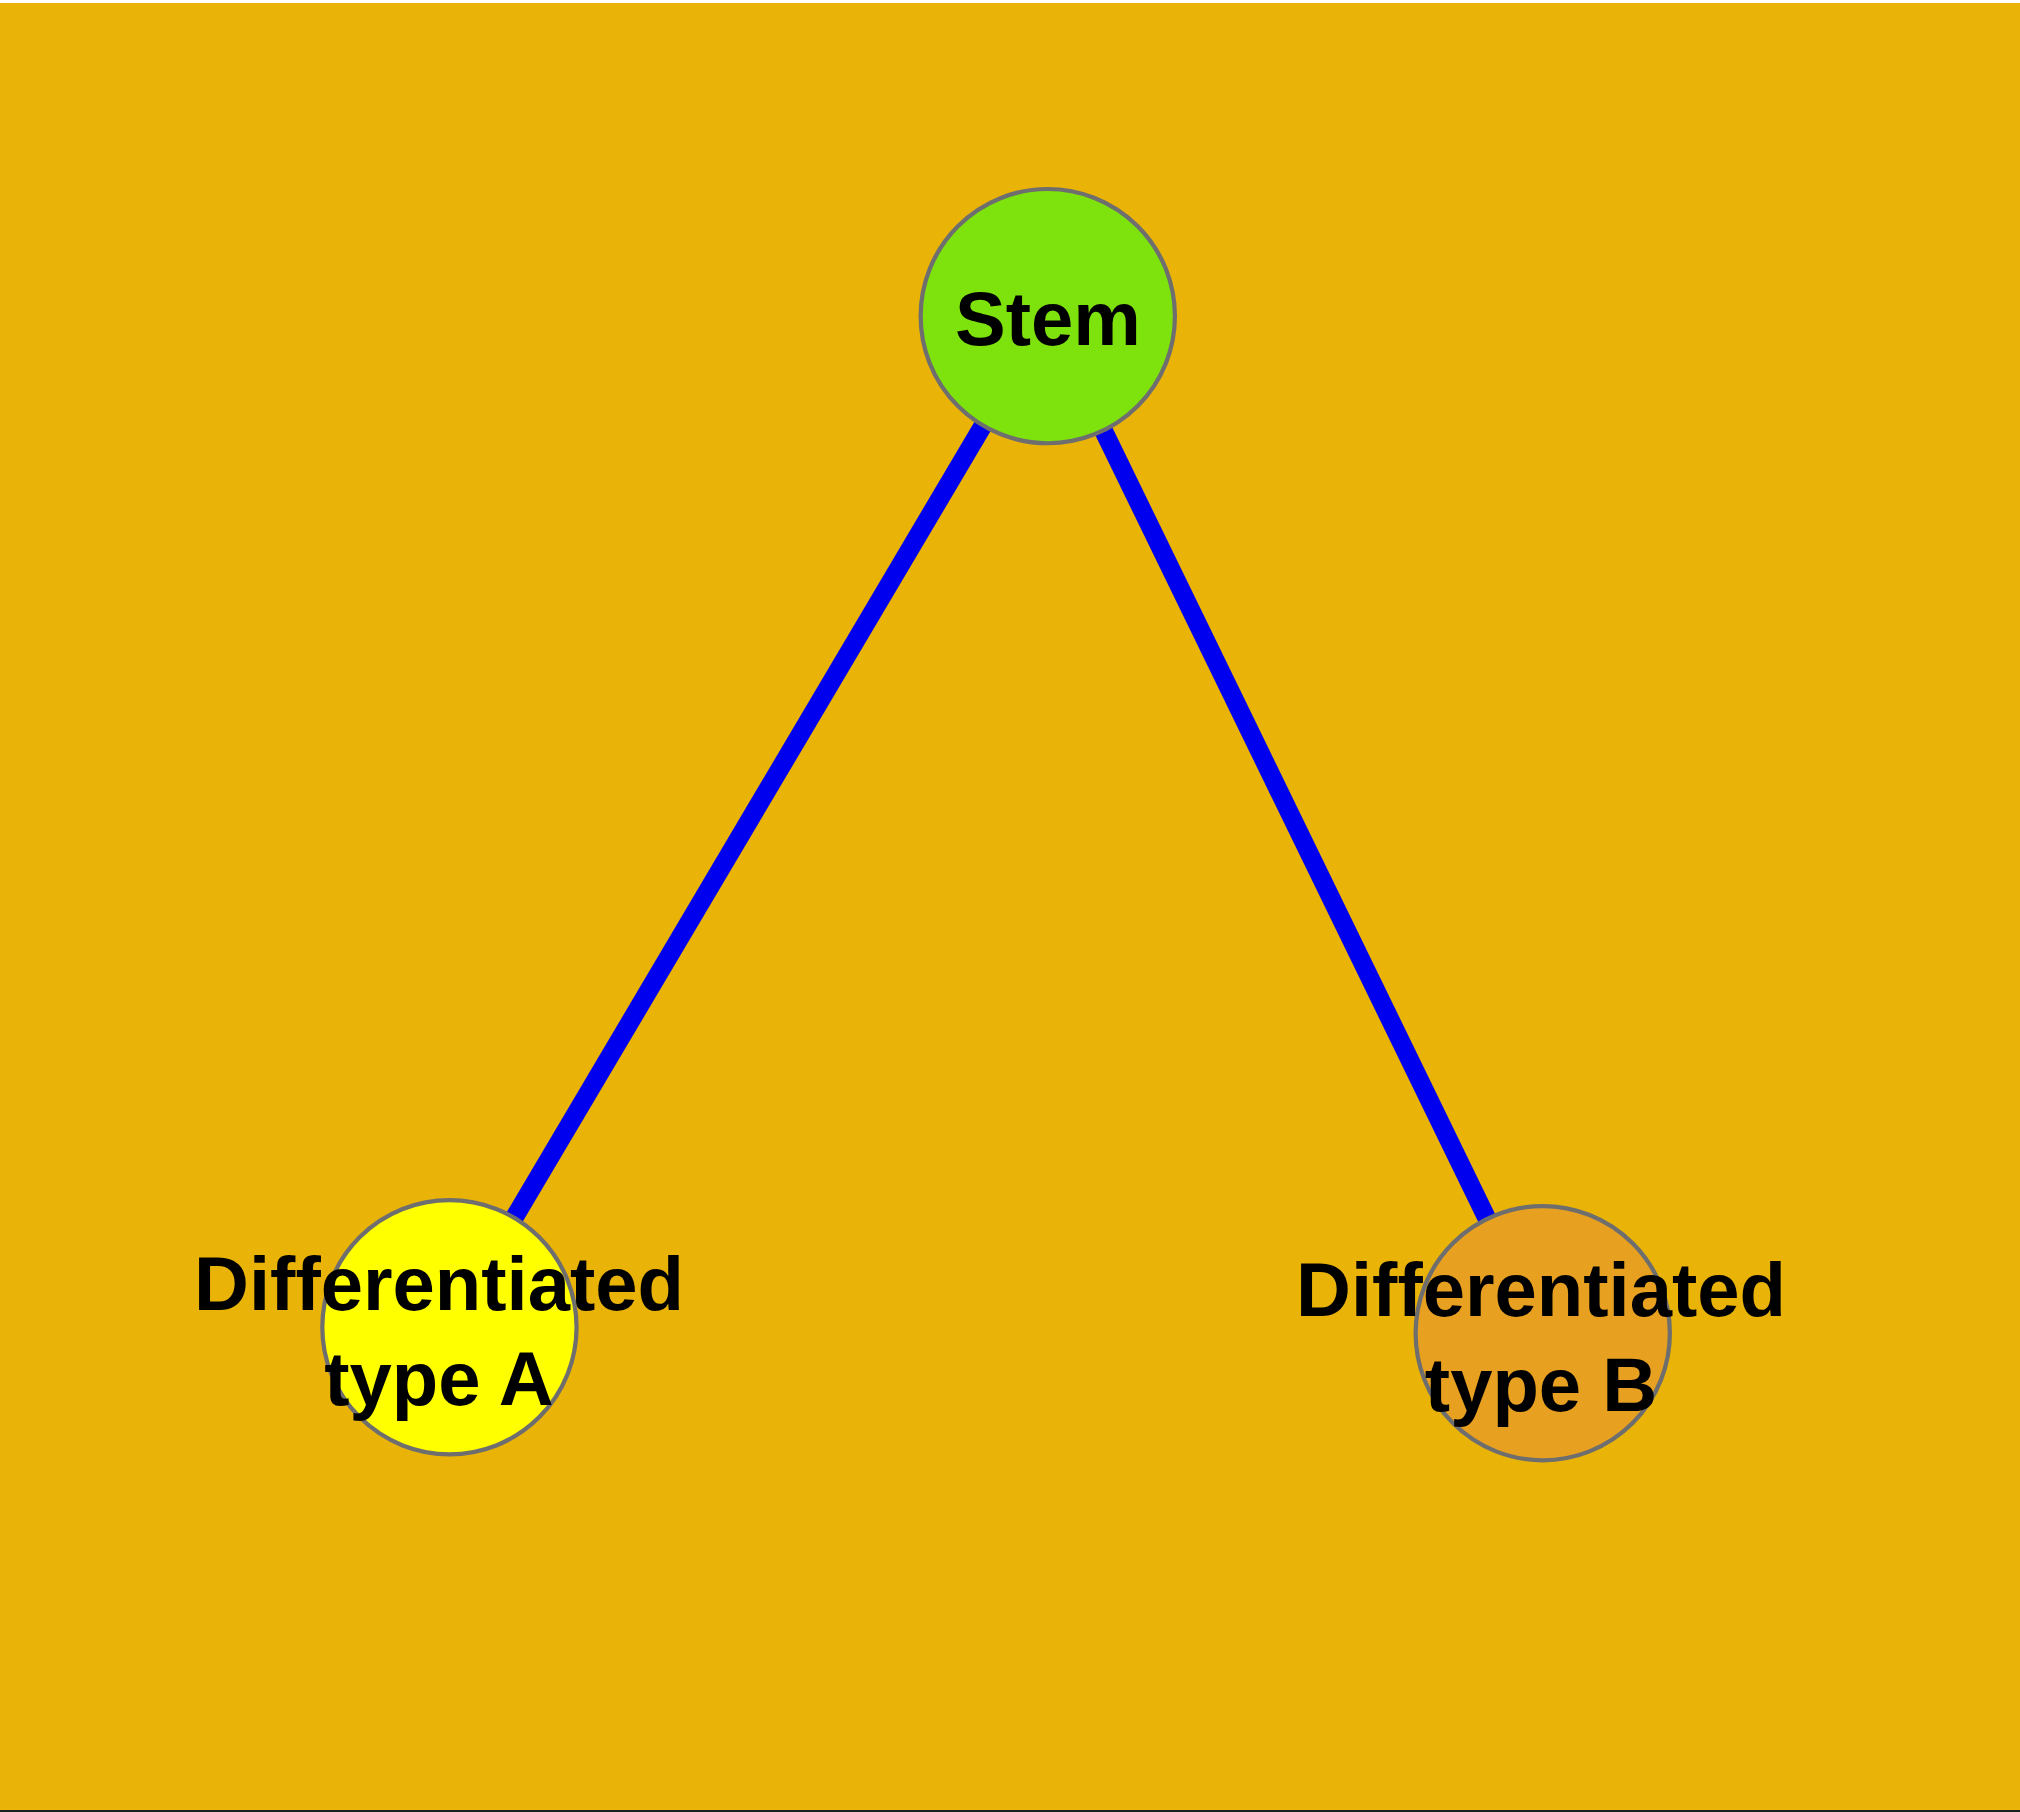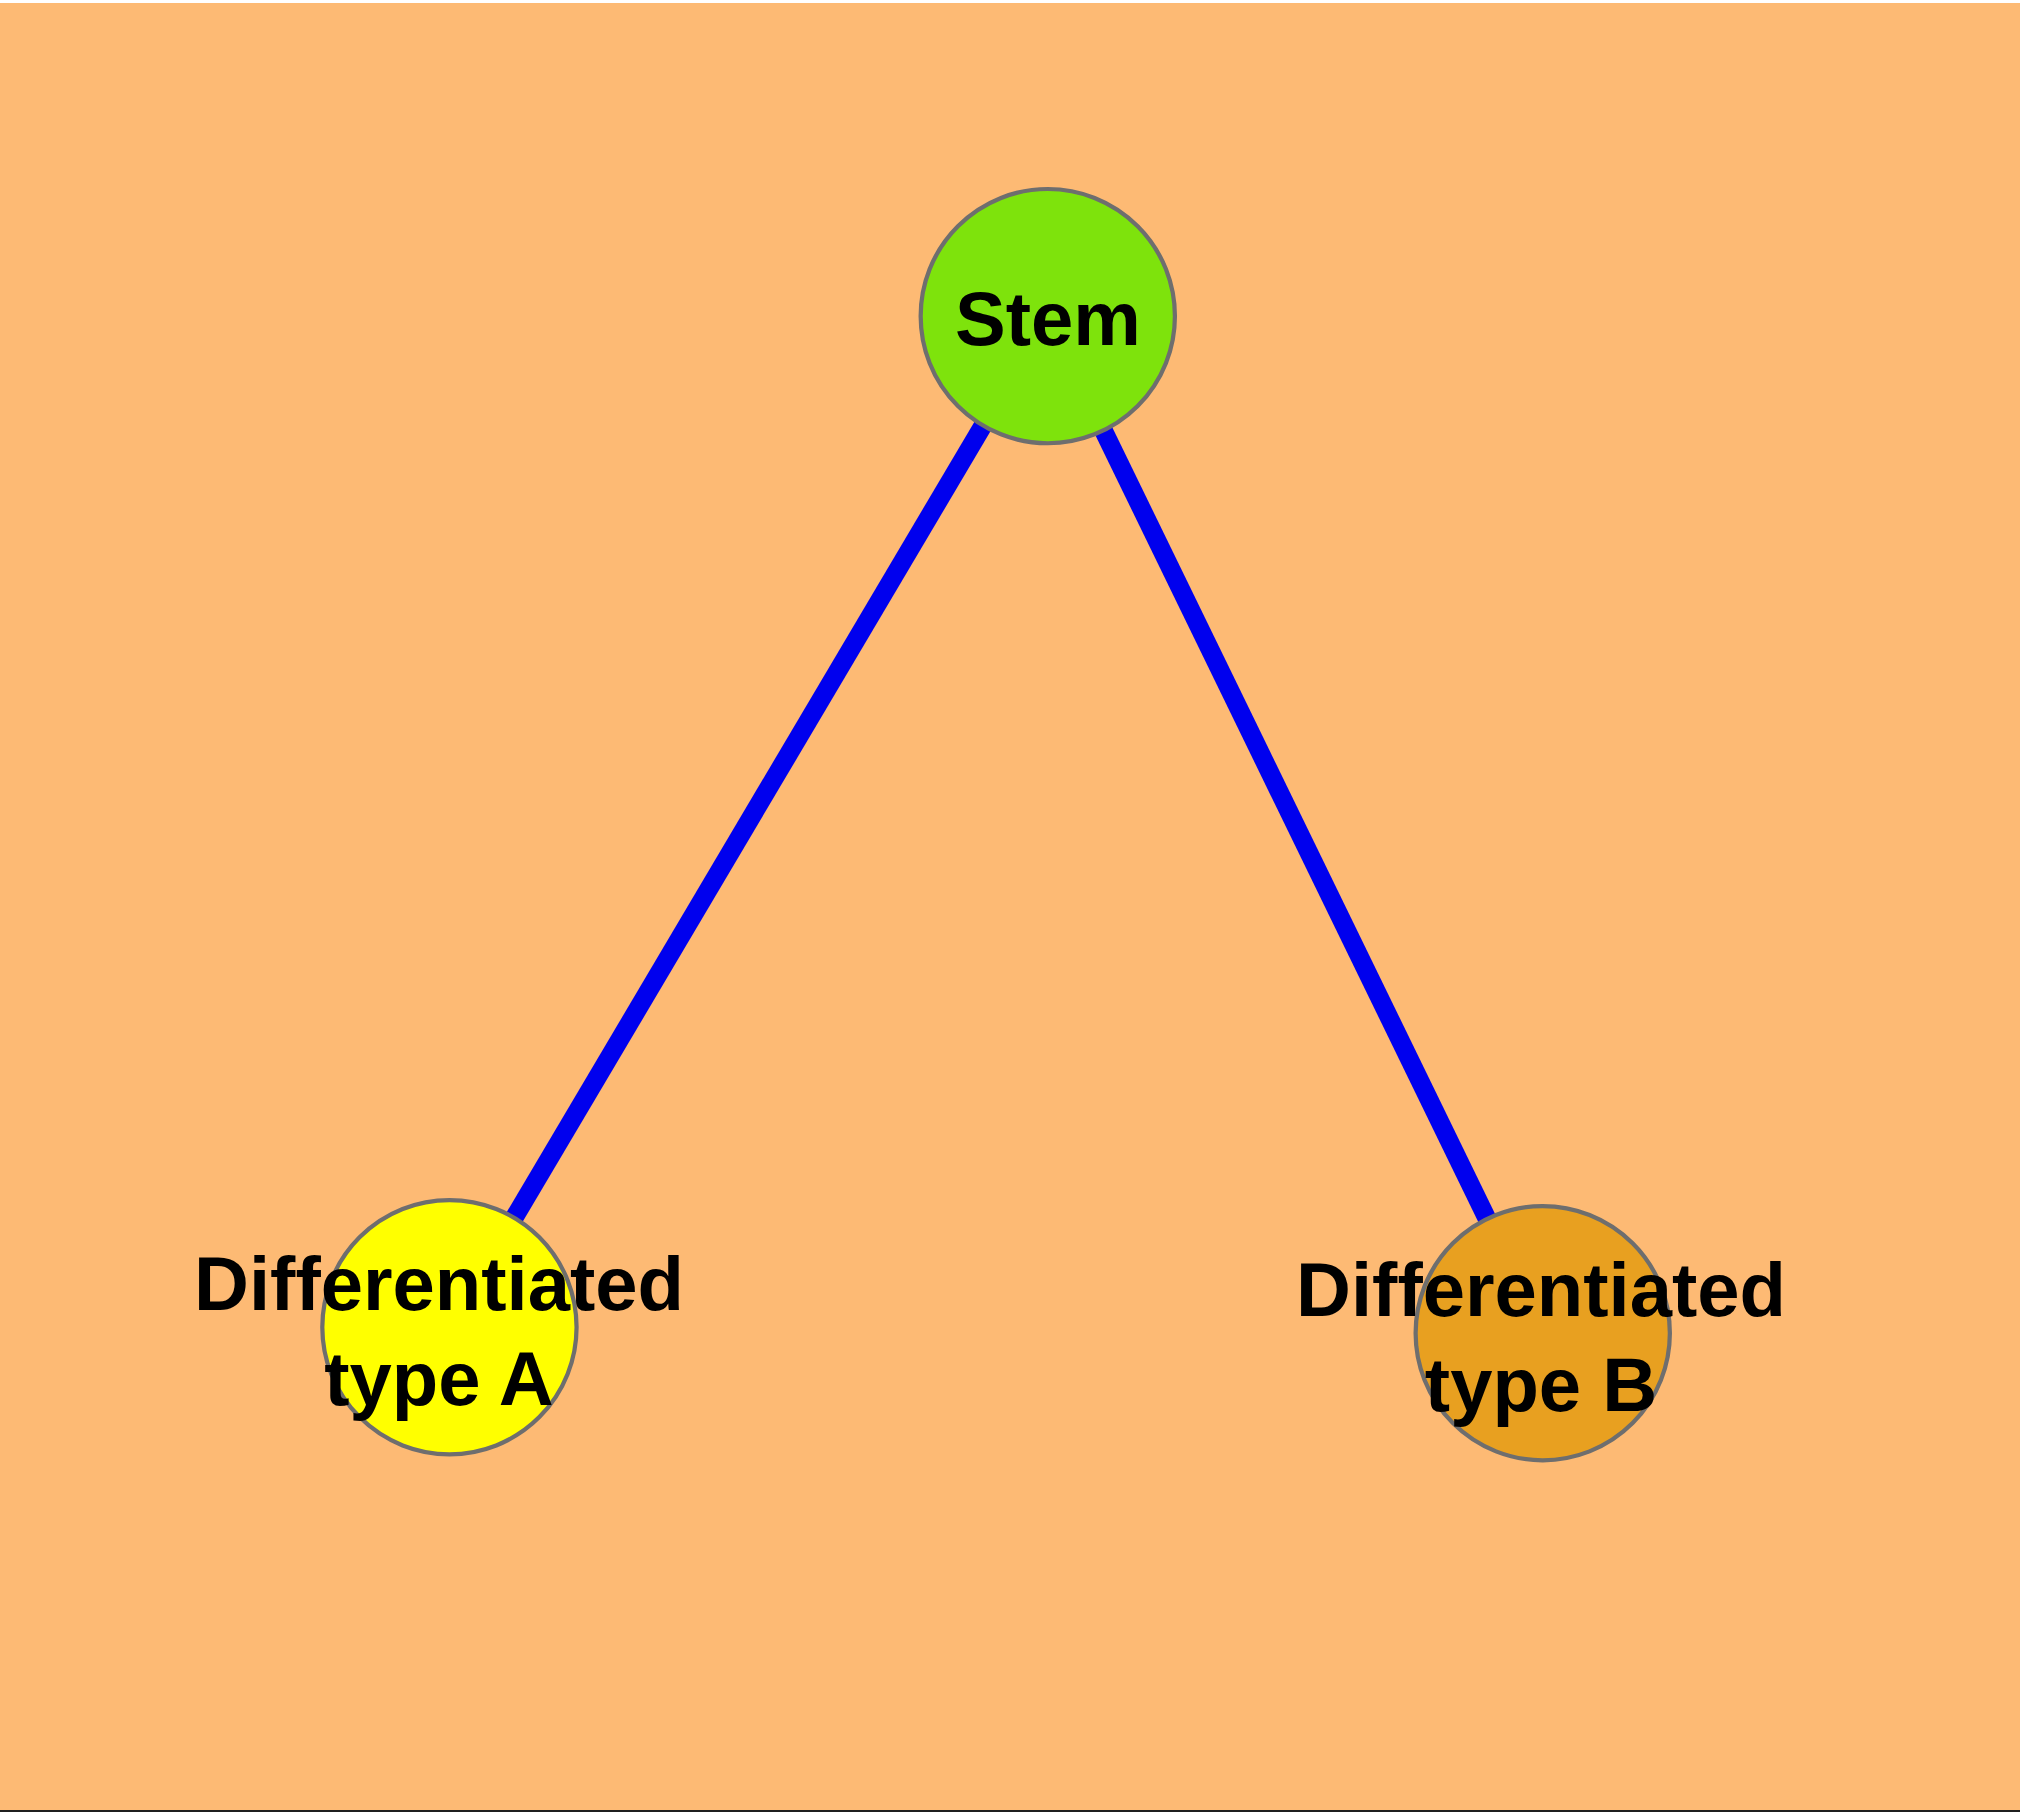--- a/index.html
+++ b/index.html
@@ -58,21 +58,21 @@
     position: absolute;
     left: 0;
     bottom: 0;
     width: 2021px;
     height: 2.5px;
   }
 </style>
 </head>
 <body>
 
-<div class="canvas" style="background-color: #fdba74;">
+<div class="canvas" style="background-color: #eab308;">
 
   <svg class="graph-svg" viewBox="0 0 2384 2138">
 
     <line x1="1236" y1="373" x2="530" y2="1566" class="edge" style="stroke: rgb(0, 0, 238);"></line>
     <line x1="1236" y1="373" x2="1820" y2="1573" class="edge" style="stroke: rgb(0, 0, 238);"></line>
 
     <circle cx="1236" cy="373" r="150" class="node-circle" style="fill: rgb(126, 227, 12); stroke: rgb(110, 110, 110);"></circle>
     <circle cx="530" cy="1566" r="150" class="node-circle" style="fill: rgb(255, 255, 0); stroke: rgb(110, 110, 110);"></circle>
     <circle cx="1820" cy="1573" r="150" class="node-circle" style="fill: rgb(232, 160, 32); stroke: rgb(110, 110, 110);"></circle>
   </svg>

